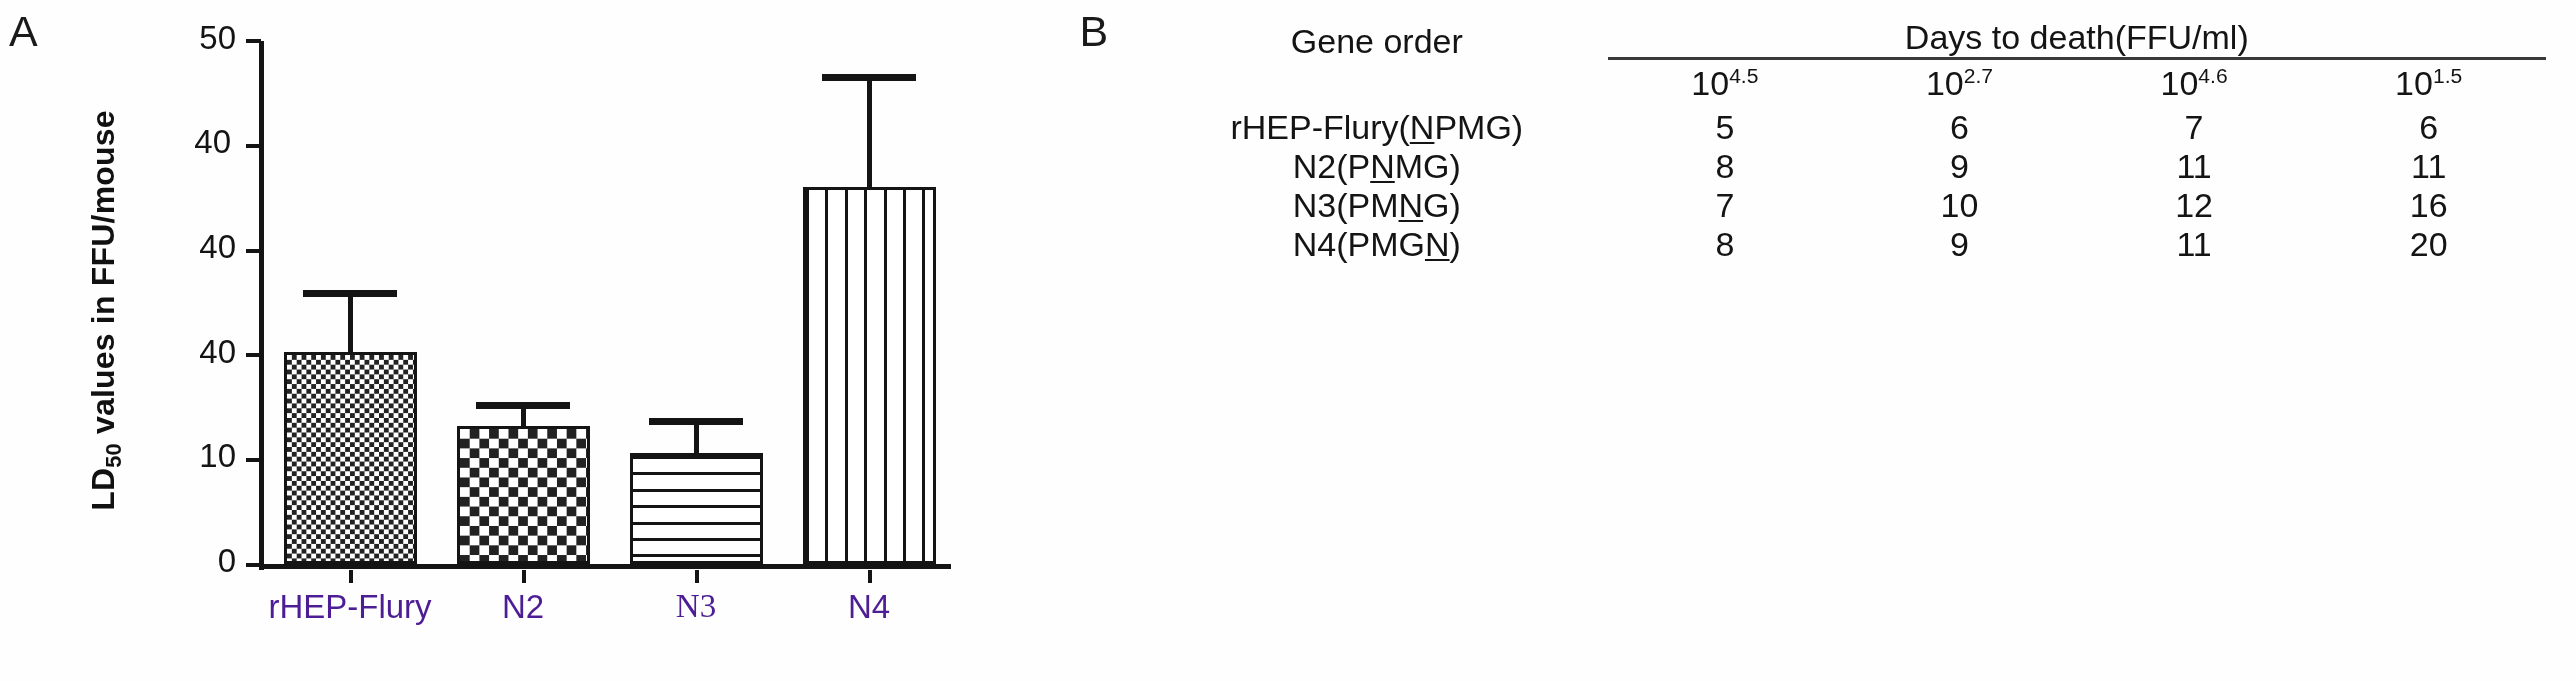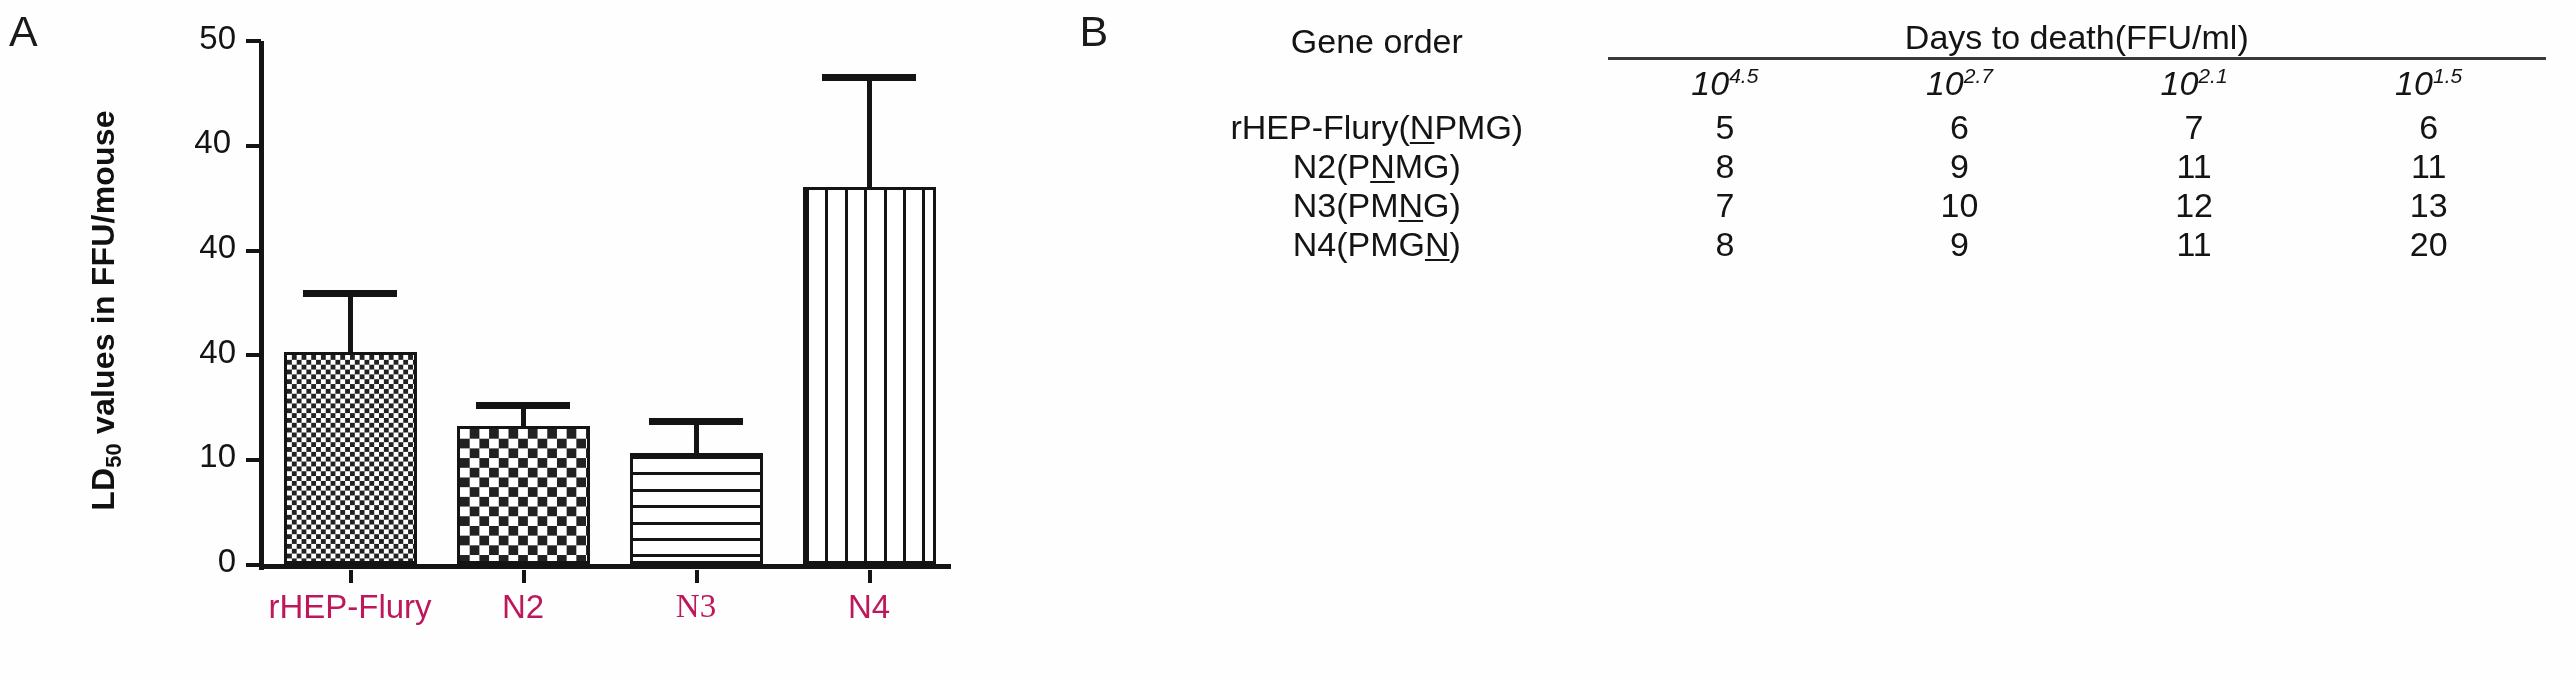--- a/index.html
+++ b/index.html
@@ -17,21 +17,21 @@
     text-align:center;font-size:32px;font-weight:700;color:#111;letter-spacing:0.2px;
   }
   #ylabel sub{font-size:.68em;vertical-align:-.28em;}
   #y-axis-line{position:absolute;left:259px;top:41px;width:5.2px;height:529px;background:#141414;}
   #x-axis-line{position:absolute;left:259px;top:564px;width:692px;height:5.2px;background:#141414;}
 
   .ytick{position:absolute;left:246px;width:15px;height:3.7px;background:#141414;}
   .ytick-label{position:absolute;right:0;text-align:right;font-size:33px;color:#141414;width:89px;}
 
   .xtick{position:absolute;width:3.7px;height:13.4px;background:#141414;top:570px;}
-  .xtick-label{position:absolute;top:588px;text-align:center;font-size:33px;color:#be185d;white-space:nowrap;}
+  .xtick-label{position:absolute;top:588px;text-align:center;font-size:33px;color:#4c1d95;white-space:nowrap;}
 
   .bar{position:absolute;box-sizing:border-box;border:3.7px solid #141414;background-color:#ffffff;}
   .bar.pat-fine-check{
     background-image:
       repeating-conic-gradient(#222 0% 25%, #ffffff 0% 50%);
     background-size:9.7px 9.7px;
   }
   .bar.pat-bold-check{
     background-image:
       repeating-conic-gradient(#222 0% 25%, #ffffff 0% 50%);
@@ -61,21 +61,21 @@
   .rule-top td{border-top:3.7px solid #3a3a3a;height:4.5px;padding:0;font-size:0;line-height:0;}
   .rule-mid td{height:4.5px;padding:0;font-size:0;line-height:0;}
   .rule-mid td.span-rule{border-top:3px solid #3a3a3a;}
   .rule-head td{border-top:3px solid #3a3a3a;height:4.5px;padding:0;font-size:0;line-height:0;}
   .rule-bot td{border-top:3.7px solid #3a3a3a;height:4.5px;padding:0;font-size:0;line-height:0;}
 
   td.gene-col{width:462px;text-align:center;white-space:nowrap;}
   td.val-col{width:235px;}
   th.days-head{font-size:34px;font-weight:400;padding:10.4px 0 7.4px 0;}
   td.gene-head{font-size:34px;padding:0;}
-  .exp-cell{font-size:34px;padding:9px 0 10.4px 0;font-style:italic;}
+  .exp-cell{font-size:34px;padding:9px 0 10.4px 0;}
   .exp-cell sup{font-size:.62em;vertical-align:super;}
   .row-cell{padding:22.3px 0 22.3px 0;}
   .gene-cell{padding:22.3px 0 22.3px 0;white-space:nowrap;}
   u.ul{text-decoration:underline;text-underline-offset:3px;text-decoration-thickness:2.2px;}
 </style>
 </head>
 <body>
 
 <div class="figure">
 
@@ -145,21 +145,21 @@
             <td class="gene-col gene-head" rowspan="2">Gene order</td>
             <th class="days-head" colspan="4">Days to death(FFU/ml)</th>
           </tr>
           <tr class="rule-mid">
             <td class="span-rule" colspan="4"></td>
           </tr>
           <tr id="dose-header-row">
               <td class="gene-col"></td>
               <td class="val-col exp-cell"><span>10</span><sup>4.5</sup></td>
               <td class="val-col exp-cell"><span>10</span><sup>2.7</sup></td>
-              <td class="val-col exp-cell"><span>10</span><sup>2.1</sup></td>
+              <td class="val-col exp-cell"><span>10</span><sup>4.6</sup></td>
               <td class="val-col exp-cell"><span>10</span><sup>1.5</sup></td>
             </tr>
           <tr class="rule-head">
             <td colspan="5"></td>
           </tr>
           </tbody>
           <tbody id="data-rows">
             <tr>
               <td class="gene-col gene-cell"><span>rHEP-Flury(</span><u class="ul">N</u><span>PMG)</span></td>
               <td class="val-col row-cell">5</td>
@@ -172,21 +172,21 @@
               <td class="val-col row-cell">8</td>
               <td class="val-col row-cell">9</td>
               <td class="val-col row-cell">11</td>
               <td class="val-col row-cell">11</td>
             </tr>
             <tr>
               <td class="gene-col gene-cell"><span>N3(PM</span><u class="ul">N</u><span>G)</span></td>
               <td class="val-col row-cell">7</td>
               <td class="val-col row-cell">10</td>
               <td class="val-col row-cell">12</td>
-              <td class="val-col row-cell">13</td>
+              <td class="val-col row-cell">16</td>
             </tr>
             <tr>
               <td class="gene-col gene-cell"><span>N4(PMG</span><u class="ul">N</u><span>)</span></td>
               <td class="val-col row-cell">8</td>
               <td class="val-col row-cell">9</td>
               <td class="val-col row-cell">11</td>
               <td class="val-col row-cell">20</td>
             </tr>
           </tbody>
           <tbody>

